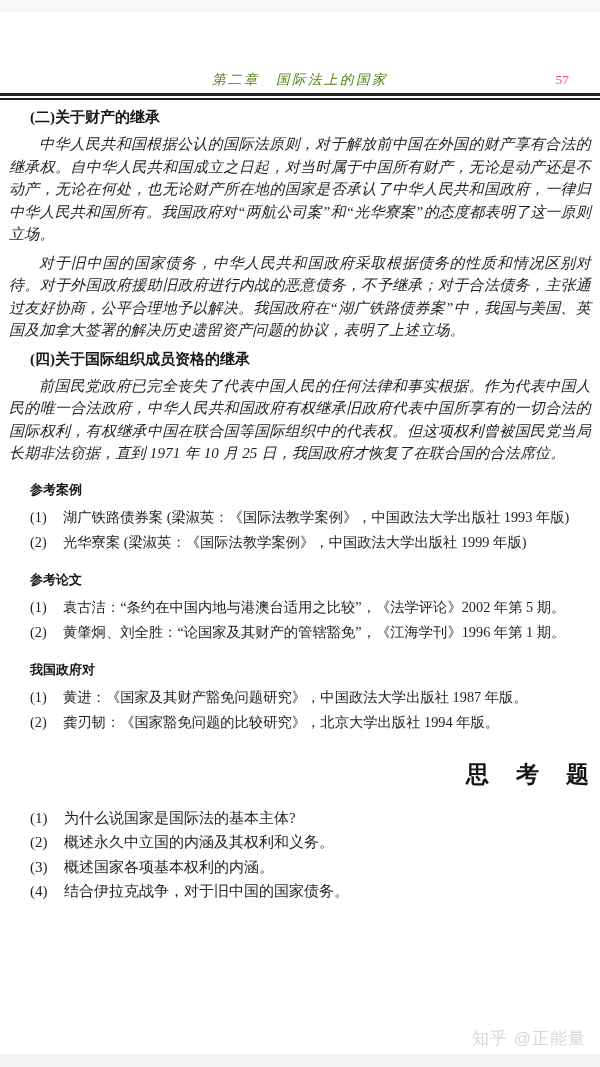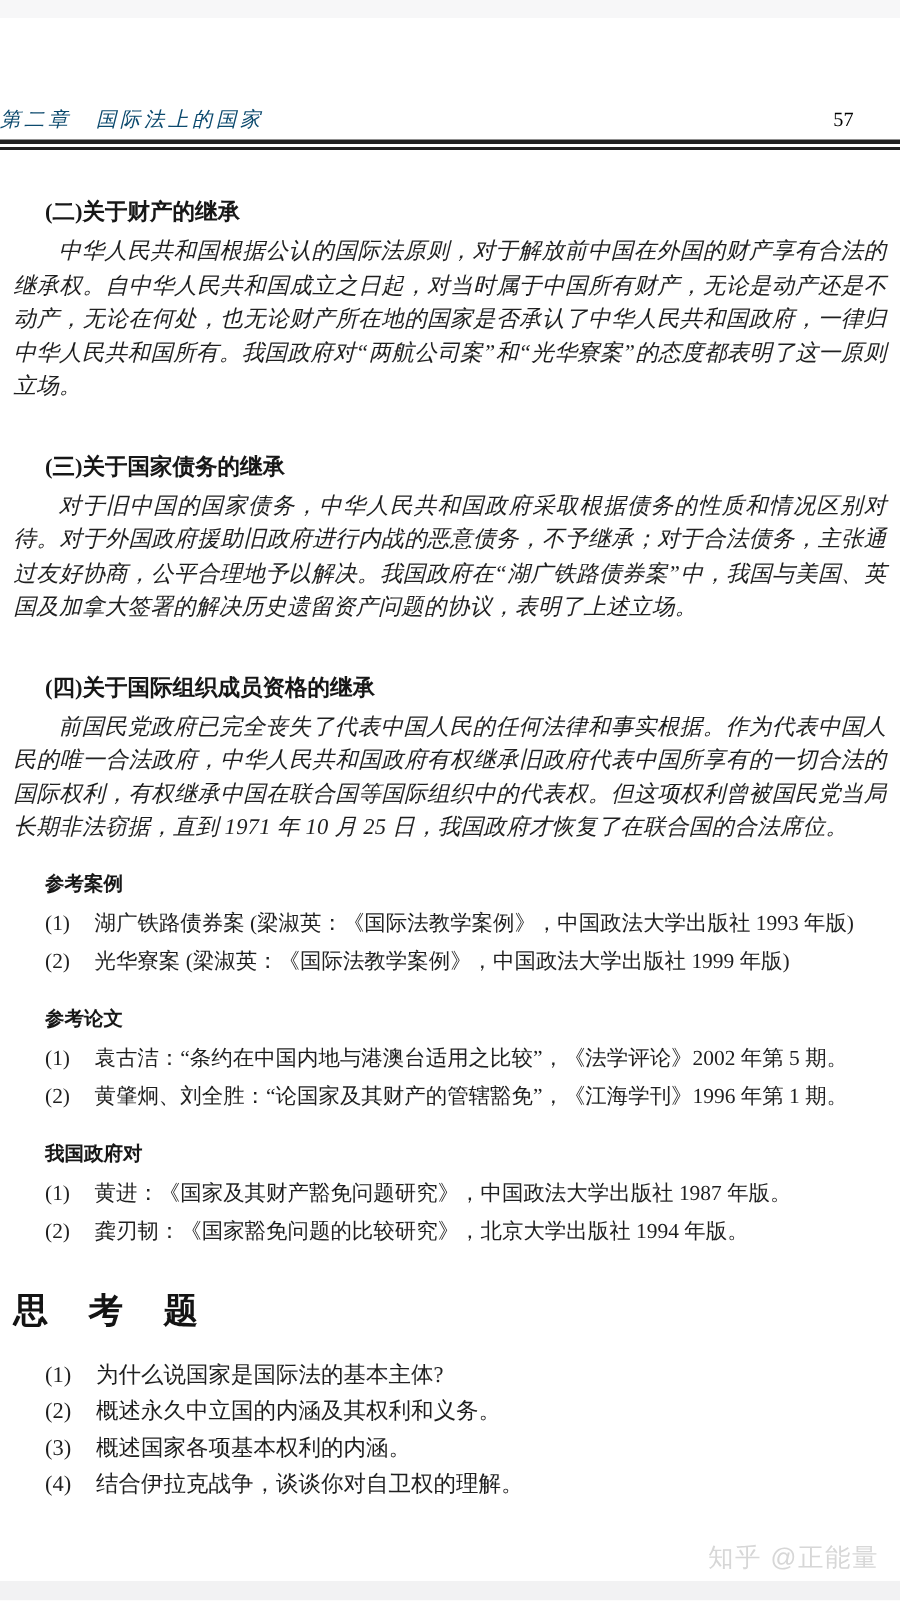--- a/index.html
+++ b/index.html
@@ -9,58 +9,58 @@
     background:#ffffff;
     font-family:"Liberation Serif","DejaVu Serif",serif;
     color:#1f1f1f;
     -webkit-font-smoothing:antialiased;
   }
   .top-band { height:12px; background:#f7f7f8; }
   .bottom-band { position:absolute; left:0; bottom:0; width:600px; height:13px; background:#f2f2f3; }
 
   .page-header { position:relative; margin-top:59px; height:18px; }
   .chapter-title {
-    font-style:italic;
-    font-size:13.5px; letter-spacing:2.5px; color:#0c4a6e;
+    text-align:center; font-style:italic;
+    font-size:13.5px; letter-spacing:2.5px; color:#4d7c0f;
   }
   .page-number {
     position:absolute; right:31px; top:1px;
-    font-size:13.5px; font-style:normal; color:#000000; letter-spacing:0;
+    font-size:13.5px; font-style:normal; color:#ec4899; letter-spacing:0;
   }
   .header-rule {
     margin-top:4px; height:2px;
     border-top:3px solid #222; border-bottom:2px solid #222;
   }
 
   .content { padding:0 9px; }
 
   .section-heading {
     font-size:15px; font-weight:700; color:#171717;
-    margin:32px 0 0 21px;
+    margin:8px 0 0 21px;
   }
   .body-paragraph {
     font-size:15px; line-height:22.5px;
     text-align:justify; text-indent:2em;
     margin:6px 0 0 0; letter-spacing:0.2px;font-style:italic;
   }
 
   .ref-heading {
     font-size:13px; font-weight:700; color:#171717;
     margin:16px 0 0 21px;
   }
   .ref-items { margin-top:6px; }
   .ref-item {
     display:flex; margin-left:21px;
     font-size:14.3px; line-height:25px; letter-spacing:0;
   }
   .ref-item .num { flex:none; width:33px; }
   .ref-item .txt { flex:1; }
 
   .questions-heading {
-    text-align:left; font-size:23px; font-weight:700; color:#141414;
+    text-align:right; font-size:23px; font-weight:700; color:#141414;
     margin:24px 0 16px 0; letter-spacing:2px;
   }
   .q-item {
     display:flex; margin-left:21px;
     font-size:15px; line-height:24.5px;
   }
   .q-item .num { flex:none; width:34px; }
   .q-item .txt { flex:1; }
 
   .watermark {
@@ -79,21 +79,20 @@
   <div class="chapter-title">第二章　国际法上的国家</div>
   <div class="page-number">57</div>
 </div>
 <div class="header-rule"></div>
 
 <div class="content">
 
   <h3 class="section-heading">(二)关于财产的继承</h3>
   <p class="body-paragraph">中华人民共和国根据公认的国际法原则，对于解放前中国在外国的财产享有合法的继承权。自中华人民共和国成立之日起，对当时属于中国所有财产，无论是动产还是不动产，无论在何处，也无论财产所在地的国家是否承认了中华人民共和国政府，一律归中华人民共和国所有。我国政府对“两航公司案”和“光华寮案”的态度都表明了这一原则立场。</p>
 
-  <h3 class="section-heading">(三)关于国家债务的继承</h3>
   <p class="body-paragraph">对于旧中国的国家债务，中华人民共和国政府采取根据债务的性质和情况区别对待。对于外国政府援助旧政府进行内战的恶意债务，不予继承；对于合法债务，主张通过友好协商，公平合理地予以解决。我国政府在“湖广铁路债券案”中，我国与美国、英国及加拿大签署的解决历史遗留资产问题的协议，表明了上述立场。</p>
 
   <h3 class="section-heading">(四)关于国际组织成员资格的继承</h3>
   <p class="body-paragraph">前国民党政府已完全丧失了代表中国人民的任何法律和事实根据。作为代表中国人民的唯一合法政府，中华人民共和国政府有权继承旧政府代表中国所享有的一切合法的国际权利，有权继承中国在联合国等国际组织中的代表权。但这项权利曾被国民党当局长期非法窃据，直到 1971 年 10 月 25 日，我国政府才恢复了在联合国的合法席位。</p>
 
   <h3 class="ref-heading">参考案例</h3>
   <div class="ref-items">
     <div class="ref-item">
       <span class="num">(1)</span>
       <span class="txt">湖广铁路债券案 (梁淑英：《国际法教学案例》，中国政法大学出版社 1993 年版)</span>
@@ -137,20 +136,20 @@
     <div class="q-item">
       <span class="num">(2)</span>
       <span class="txt">概述永久中立国的内涵及其权利和义务。</span>
     </div>
     <div class="q-item">
       <span class="num">(3)</span>
       <span class="txt">概述国家各项基本权利的内涵。</span>
     </div>
     <div class="q-item">
       <span class="num">(4)</span>
-      <span class="txt">结合伊拉克战争，谈谈你对自卫权的理解。</span>
+      <span class="txt">结合伊拉克战争，对于旧中国的国家债务。</span>
     </div>
   </div>
 
 </div>
 
 <div class="watermark">知乎 @正能量</div>
 <div class="bottom-band"></div>
 
 </body></html>

